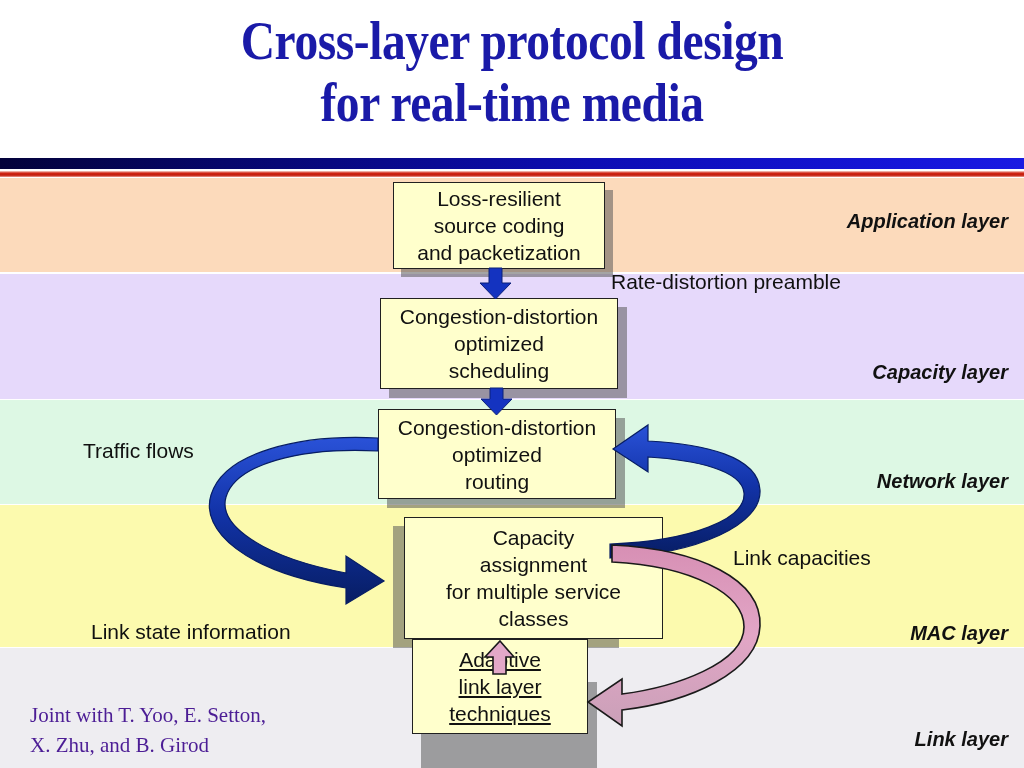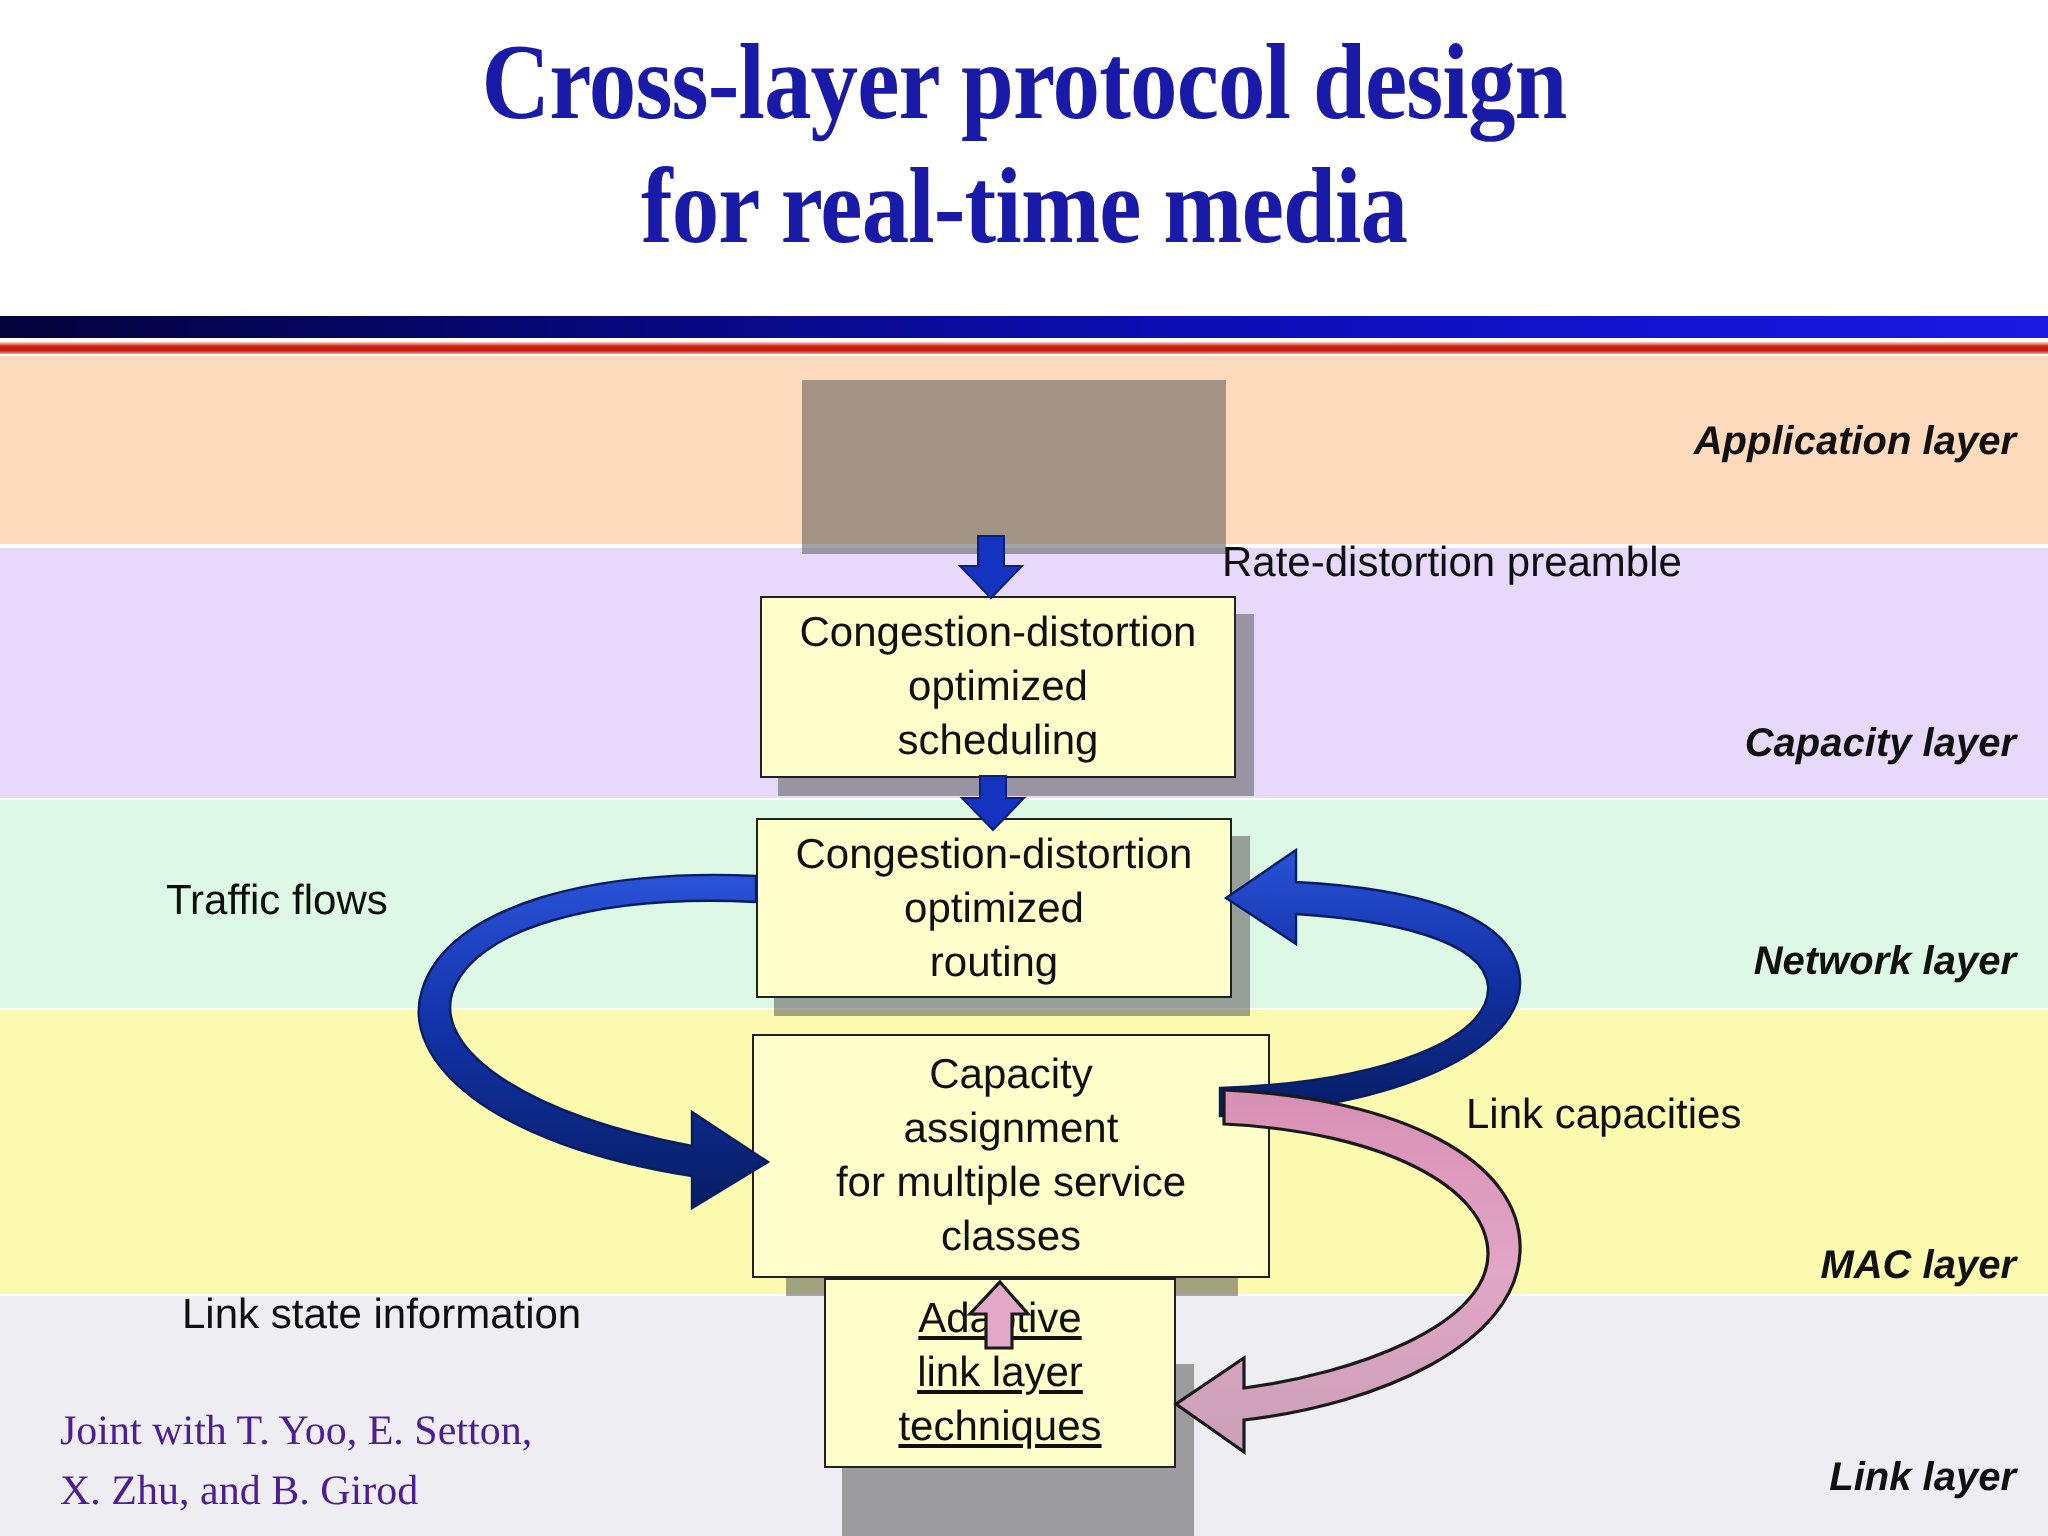--- a/index.html
+++ b/index.html
@@ -79,36 +79,36 @@
 
   #box-source{left:393px;top:182px;width:212px;height:87px;}
   #shadow-source{left:401px;top:190px;width:212px;height:87px;}
 
   #box-scheduling{left:380px;top:298px;width:238px;height:91px;}
   #shadow-scheduling{left:389px;top:307px;width:238px;height:91px;}
 
   #box-routing{left:378px;top:409px;width:238px;height:90px;}
   #shadow-routing{left:387px;top:418px;width:238px;height:90px;}
 
-  #box-capacity{left:376px;top:517px;width:259px;height:122px;}
+  #box-capacity{left:404px;top:517px;width:259px;height:122px;}
   #shadow-capacity{left:393px;top:526px;width:226px;height:122px;}
 
   #box-adaptive{left:412px;top:639px;width:176px;height:95px;text-decoration:underline;}
   #shadow-adaptive{left:421px;top:682px;width:176px;height:95px;}
 
   
   .anno{
     position:absolute;
     font-family:"Liberation Sans", sans-serif;
     font-size:21px;color:#101010;white-space:nowrap;z-index:8;
   }
   #anno-rate-distortion{left:611px;top:270px;}
   #anno-traffic-flows{left:83px;top:439px;}
   #anno-link-capacities{left:733px;top:546px;}
-  #anno-link-state{left:91px;top:646px;}
+  #anno-link-state{left:91px;top:620px;}
 
   #credits{
     position:absolute;left:30px;top:700px;
     font-family:"Liberation Serif", serif;
     font-size:21px;line-height:30px;color:#4c1d95;
     white-space:pre-line;z-index:8;
   }
 
   
   #arrow-layer{position:absolute;left:0;top:0;width:1024px;height:768px;z-index:7;}
@@ -194,20 +194,25 @@
       <path d="M 612,545
                C 700,549 762,580 760,626
                C 758,672 690,702 622,710
                L 622,726 L 588,702 L 622,679 L 622,694
                C 676,687 744,663 744,627
                C 744,594 692,566 612,562
                Z" fill="url(#gradPinkCurve)" stroke="#1a1a1a" stroke-width="1.6"></path>
     </g>
   </svg>
 
+  <div class="pbox" id="box-source">
+    <span class="ptext">Loss-resilient
+source coding
+and packetization</span>
+  </div>
   <div class="pbox" id="box-scheduling">
     <span class="ptext">Congestion-distortion
 optimized
 scheduling</span>
   </div>
   <div class="pbox" id="box-routing">
     <span class="ptext">Congestion-distortion
 optimized
 routing</span>
   </div>

